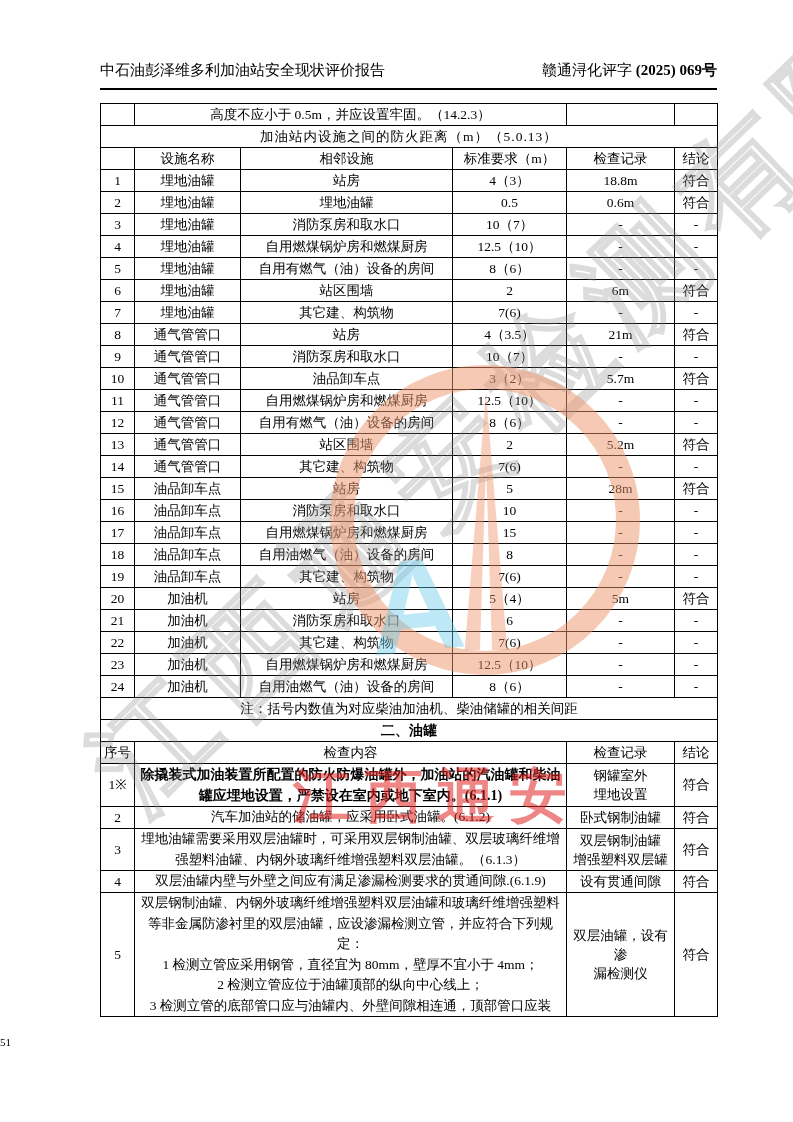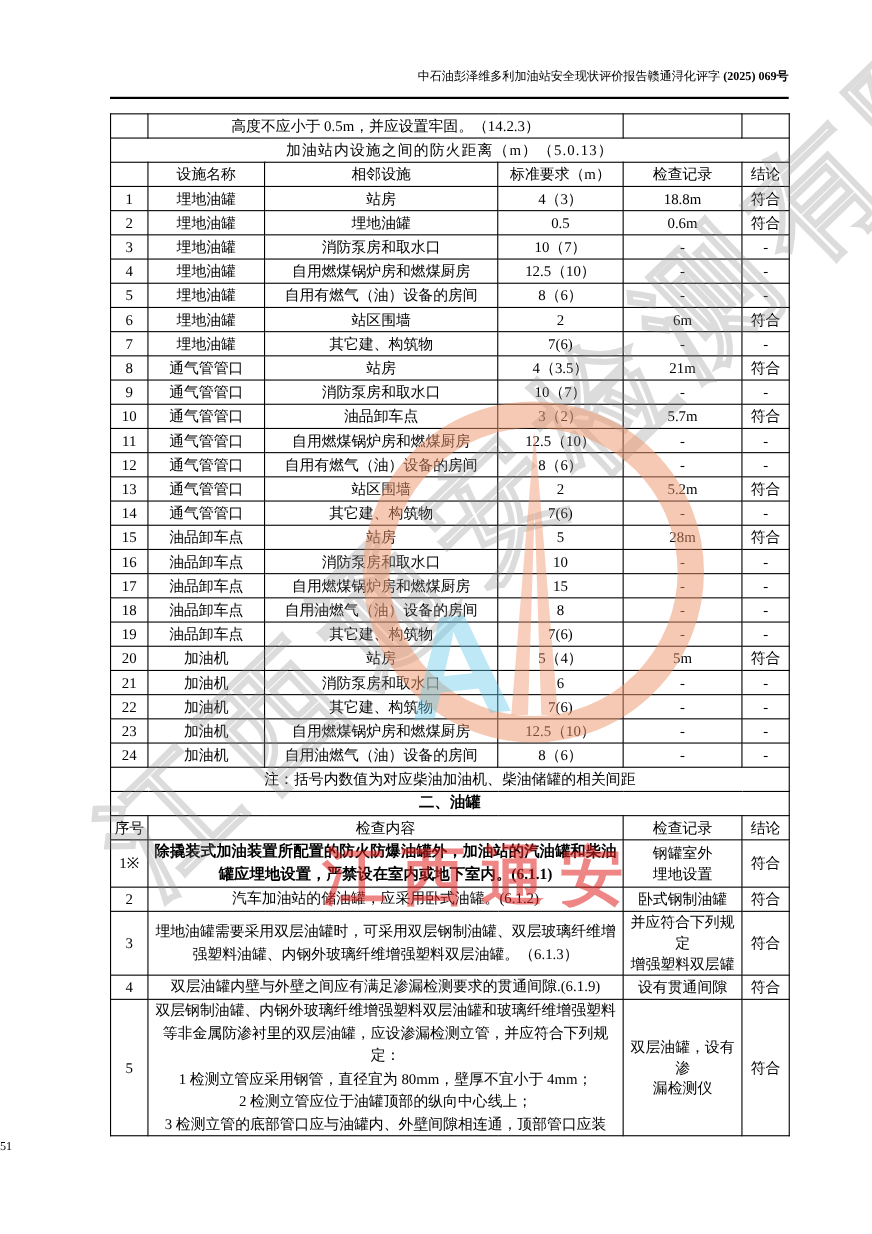--- a/index.html
+++ b/index.html
@@ -1,20 +1,20 @@
 <!DOCTYPE html>
 <html><head>
 <meta charset="utf-8">
 <style>
   html,body{margin:0;padding:0;background:#ffffff;}
   .page{position:relative;width:793px;height:1122px;background:#fff;overflow:hidden;
         font-family:"Liberation Serif","DejaVu Serif",serif;color:#000;}
   
   .hdr{position:absolute;left:100px;top:62px;width:617px;display:flex;
-       justify-content:flex-end;align-items:flex-end;font-size:11px;line-height:16px;}
+       justify-content:space-between;align-items:flex-end;font-size:15px;line-height:16px;}
   .hdr .bold{font-weight:bold;}
   .hdr-rule{position:absolute;left:100px;top:88px;width:617px;height:0;border-top:2px solid #000;}
   
   table.doc{position:absolute;left:100px;top:103px;width:617px;border-collapse:collapse;
             table-layout:fixed;font-size:13.5px;line-height:20px;padding-left:48px;}
   table.doc td{border:1px solid #000;text-align:center;vertical-align:middle;
                padding:0 2px;word-break:break-all;}
   tr.h22{height:22px;}
   td.left{text-align:left;}
   .pre-row td{font-size:13.5px;}
@@ -279,21 +279,21 @@
 埋地设置</td>
     <td>符合</td>
   </tr><tr class="t2row">
     <td>2</td>
     <td colspan="3" class="content-cell rec">汽车加油站的储油罐，应采用卧式油罐。(6.1.2)</td>
     <td class="rec">卧式钢制油罐</td>
     <td>符合</td>
   </tr><tr class="t2row">
     <td>3</td>
     <td colspan="3" class="content-cell rec">埋地油罐需要采用双层油罐时，可采用双层钢制油罐、双层玻璃纤维增强塑料油罐、内钢外玻璃纤维增强塑料双层油罐。（6.1.3）</td>
-    <td class="rec">并应符合下列规定
+    <td class="rec">双层钢制油罐
 增强塑料双层罐</td>
     <td>符合</td>
   </tr><tr class="t2row">
     <td>4</td>
     <td colspan="3" class="content-cell rec">双层油罐内壁与外壁之间应有满足渗漏检测要求的贯通间隙.(6.1.9)</td>
     <td class="rec">设有贯通间隙</td>
     <td>符合</td>
   </tr><tr class="t2row">
     <td>5</td>
     <td colspan="3" class="content-cell rec">双层钢制油罐、内钢外玻璃纤维增强塑料双层油罐和玻璃纤维增强塑料等非金属防渗衬里的双层油罐，应设渗漏检测立管，并应符合下列规定：

